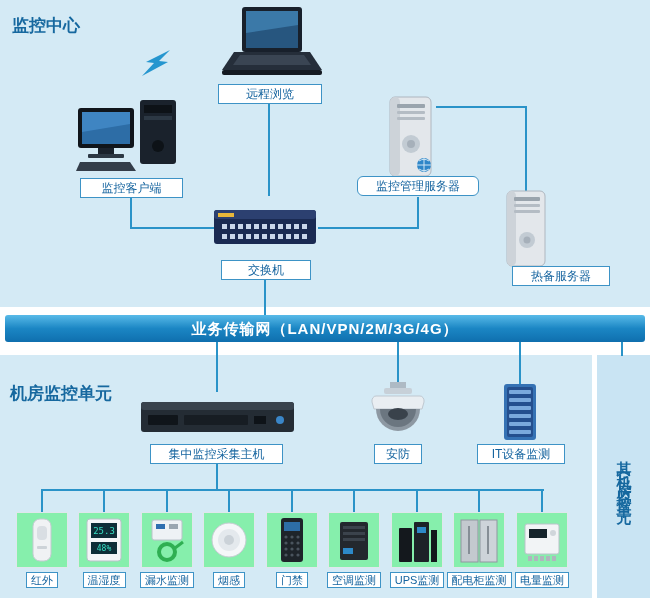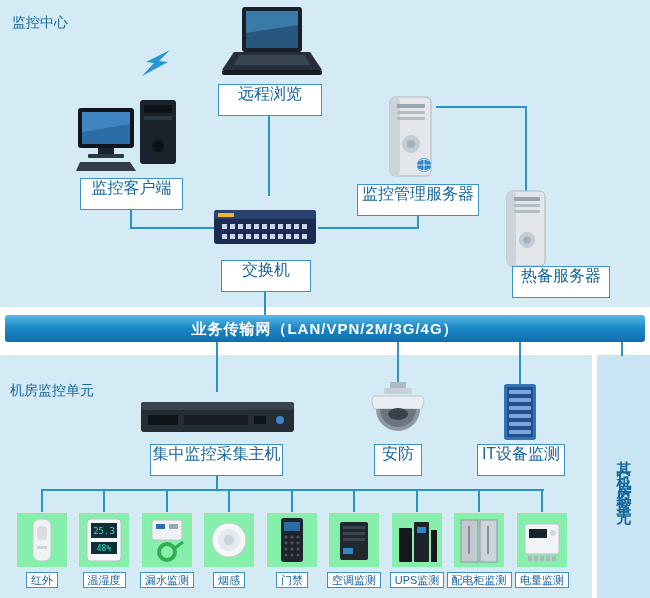--- a/index.html
+++ b/index.html
@@ -7,26 +7,26 @@
   .stage { position:relative; width:650px; height:598px; background:#ffffff; overflow:hidden; }
 
   .panel { position:absolute; }
   .panel-top { left:0; top:0; width:650px; height:307px; background:#d4eaf5; }
   .panel-bottom { left:0; top:355px; width:592px; height:243px; background:#d4eaf5; }
   .panel-side { left:597px; top:355px; width:53px; height:243px; background:#c9e4f3;
                 display:flex; align-items:center; justify-content:center; }
   .side-label { writing-mode:vertical-rl; text-orientation:upright; color:#16689f;
                 font-weight:bold; font-size:15px; letter-spacing:7px; }
 
-  .section-title { position:absolute; color:#16689f; font-weight:normal; font-size:14px; }
+  .section-title { position:absolute; color:#16689f; font-weight:bold; font-size:17px; }
 
   .line { position:absolute; background:#2a93c8; }
 
-  .label-box { position:absolute; height:32px; line-height:18px; background:#ffffff;
-               border:1px solid #3d93c6; color:#15649f; font-size:16px; text-align:center;
+  .label-box { position:absolute; height:20px; line-height:18px; background:#ffffff;
+               border:1px solid #3d93c6; color:#15649f; font-size:12px; text-align:center;
                white-space:nowrap; }
 
   .device { position:absolute; }
 
   .bar { position:absolute; left:5px; top:315px; width:640px; height:27px;
          background:linear-gradient(180deg,#58bae8 0%,#1b86c4 50%,#0f6fae 100%);
          border-radius:3px; color:#ffffff; font-size:15px; font-weight:bold;
          text-align:center; line-height:27px; letter-spacing:1px; }
 
   .sensor { position:absolute; top:512px; width:64px; display:flex; flex-direction:column; align-items:center; }
@@ -113,21 +113,21 @@
       <rect x="7" y="1" width="10" height="79" rx="5" fill="#cdd3d9"></rect>
       <rect x="14" y="8" width="28" height="4" rx="1" fill="#9aa4ad"></rect>
       <rect x="14" y="15" width="28" height="3" rx="1" fill="#b4bcc4"></rect>
       <rect x="14" y="21" width="28" height="3" rx="1" fill="#b4bcc4"></rect>
       <circle cx="28" cy="48" r="9" fill="#c2cbd3"></circle>
       <circle cx="28" cy="48" r="4" fill="#a6b0ba"></circle>
       <circle cx="41" cy="69" r="7" fill="#2e86c8"></circle>
       <path d="M34 69 h14 M41 62 v14 M36 65 a9 9 0 0 1 10 0 M36 73 a9 9 0 0 0 10 0" stroke="#cfe6f5" stroke-width="1" fill="none"></path>
     </svg>
   </div>
-  <div class="label-box" style="left:357px; top:184px; width:122px;">监控管理服务器</div>
+  <div class="label-box" style="left:357px; top:176px; width:122px;border-radius:6px;">监控管理服务器</div>
 
   <div class="device" style="left:212px; top:196px;">
     <svg width="106" height="60" viewBox="0 0 106 60">
       <rect x="2" y="14" width="102" height="34" rx="3" fill="#1a2a52"></rect>
       <rect x="2" y="14" width="102" height="9" rx="3" fill="#2c4070"></rect>
       <rect x="6" y="17" width="16" height="4" fill="#e8b73a"></rect>
       <g fill="#c9d6ea">
         <rect x="10" y="28" width="5" height="5"></rect>
           <rect x="18" y="28" width="5" height="5"></rect>
           <rect x="26" y="28" width="5" height="5"></rect>

